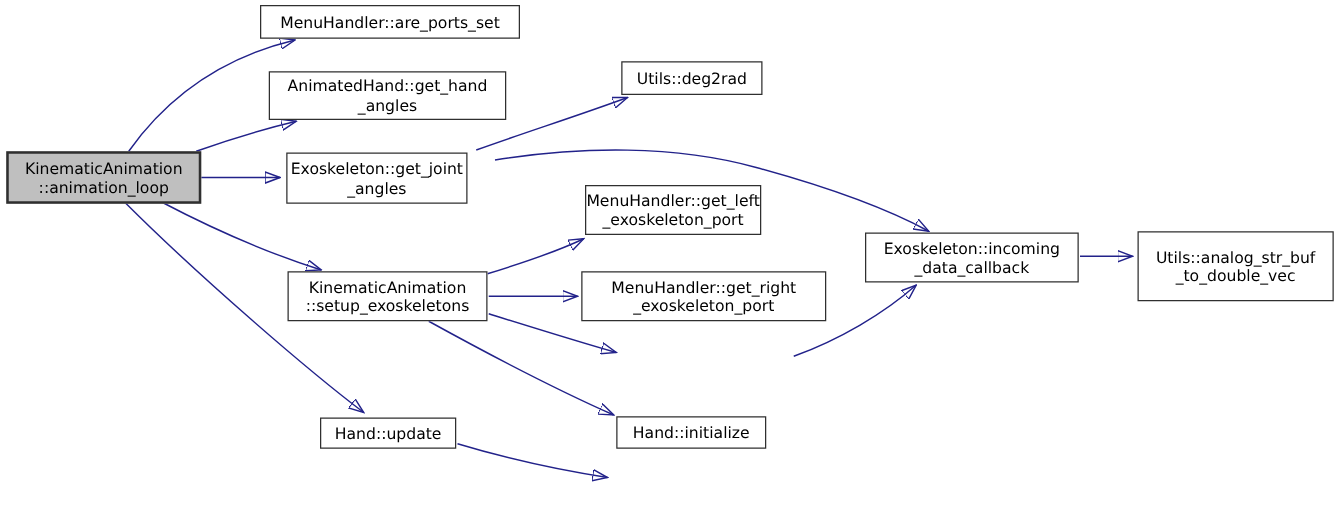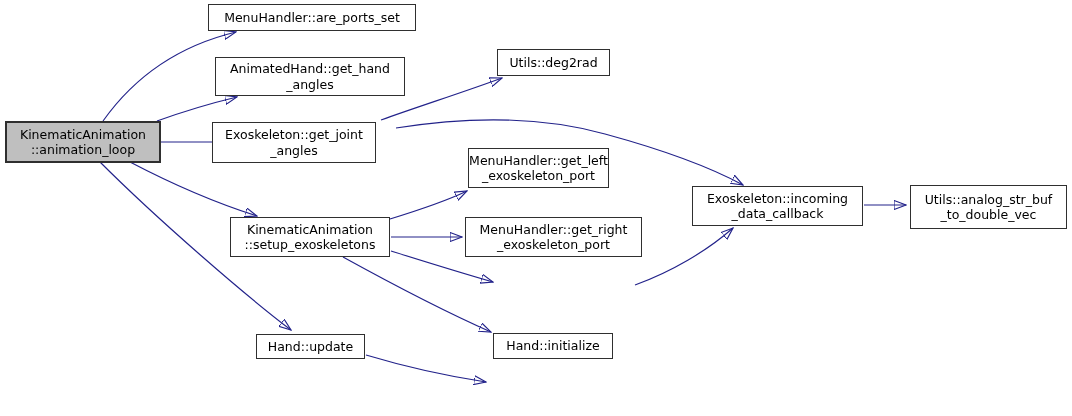--- a/index.html
+++ b/index.html
@@ -58,39 +58,39 @@
   </svg>
 
   <div class="node highlight" style="left:5px;top:121px;width:156px;height:42px">KinematicAnimation
 ::animation_loop</div>
 
   <div class="node" style="left:208px;top:4px;width:208px;height:27px">MenuHandler::are_ports_set</div>
 
   <div class="node" style="left:215px;top:57px;width:190px;height:39px">AnimatedHand::get_hand
 _angles</div>
 
-  <div class="node" style="left:212px;top:122px;width:164px;height:41px">Exoskeleton::get_joint
+  <div class="node" style="left:229px;top:122px;width:145px;height:41px">Exoskeleton::get_joint
 _angles</div>
 
   <div class="node" style="left:497px;top:49px;width:113px;height:27px">Utils::deg2rad</div>
 
   <div class="node" style="left:468px;top:148px;width:141px;height:40px">MenuHandler::get_left
 _exoskeleton_port</div>
 
   <div class="node" style="left:230px;top:217px;width:160px;height:40px">KinematicAnimation
 ::setup_exoskeletons</div>
 
-  <div class="node" style="left:465px;top:217px;width:177px;height:40px">MenuHandler::get_right
+  <div class="node" style="left:465px;top:217px;width:196px;height:40px">MenuHandler::get_right
 _exoskeleton_port</div>
 
 
   <div class="node" style="left:692px;top:186px;width:171px;height:40px">Exoskeleton::incoming
 _data_callback</div>
 
-  <div class="node" style="left:910px;top:185px;width:157px;height:44px">Utils::analog_str_buf
+  <div class="node" style="left:910px;top:185px;width:157px;height:56px">Utils::analog_str_buf
 _to_double_vec</div>
 
   <div class="node" style="left:256px;top:334px;width:109px;height:25px">Hand::update</div>
 
   <div class="node" style="left:493px;top:333px;width:120px;height:26px">Hand::initialize</div>
 
 
 </div>
 
 </body></html>

